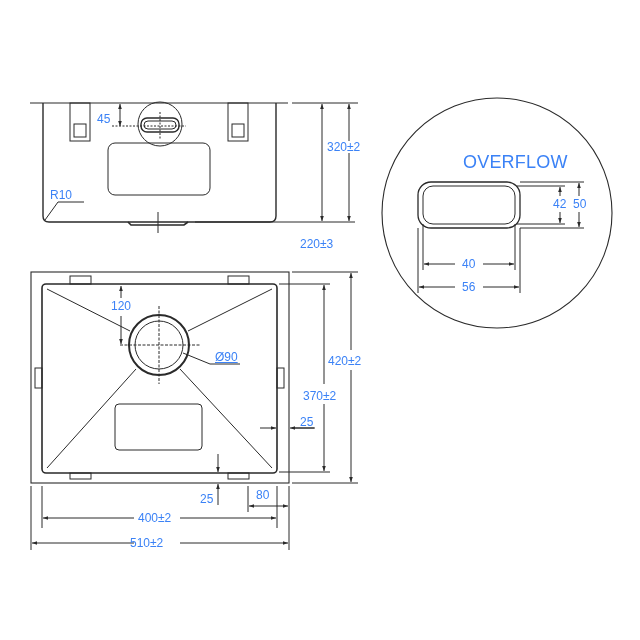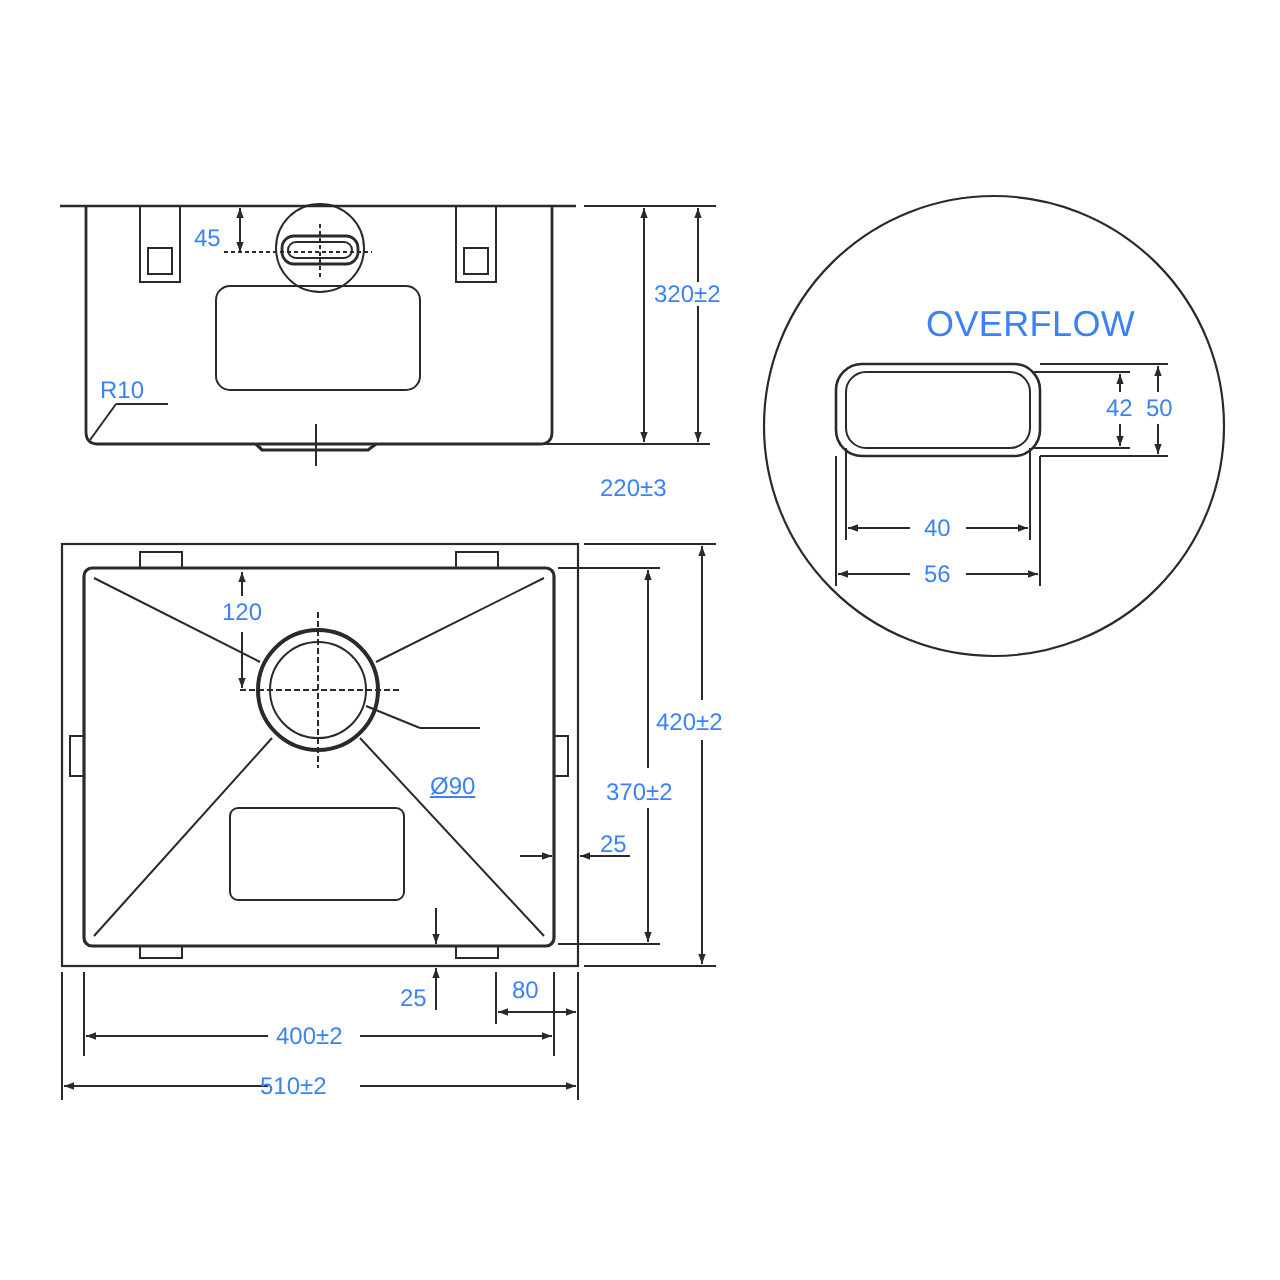--- a/index.html
+++ b/index.html
@@ -1,21 +1,21 @@
 <!DOCTYPE html>
 <html><head>
 <meta charset="utf-8">
 <style>
   html, body { margin: 0; padding: 0; background: #ffffff; }
   body { width: 640px; height: 640px; position: relative; overflow: hidden;
          font-family: "Liberation Sans", sans-serif; }
   #drawing { position: absolute; left: 0; top: 0; width: 640px; height: 640px; }
   .lbl { position: absolute; font-size: 12px; color: #3b82f6; white-space: nowrap; line-height: 1;
          font-family: Liberation Sans, sans-serif; }
-  .lbl-u { text-decoration: underline; margin-top: 36px; }
+  .lbl-u { text-decoration: underline; }
   .title { font-size: 18px; letter-spacing: 0.2px; }
 </style>
 </head>
 <body>
 
 <svg id="drawing" width="640" height="640" viewBox="0 0 640 640" xmlns="http://www.w3.org/2000/svg">
   <defs>
     <marker id="arr" viewBox="0 0 6 6" refX="6" refY="3" markerWidth="5" markerHeight="5" orient="auto-start-reverse">
       <path d="M0,0.8 L6,3 L0,5.2 z" fill="#2a2a2a"></path>
     </marker>

